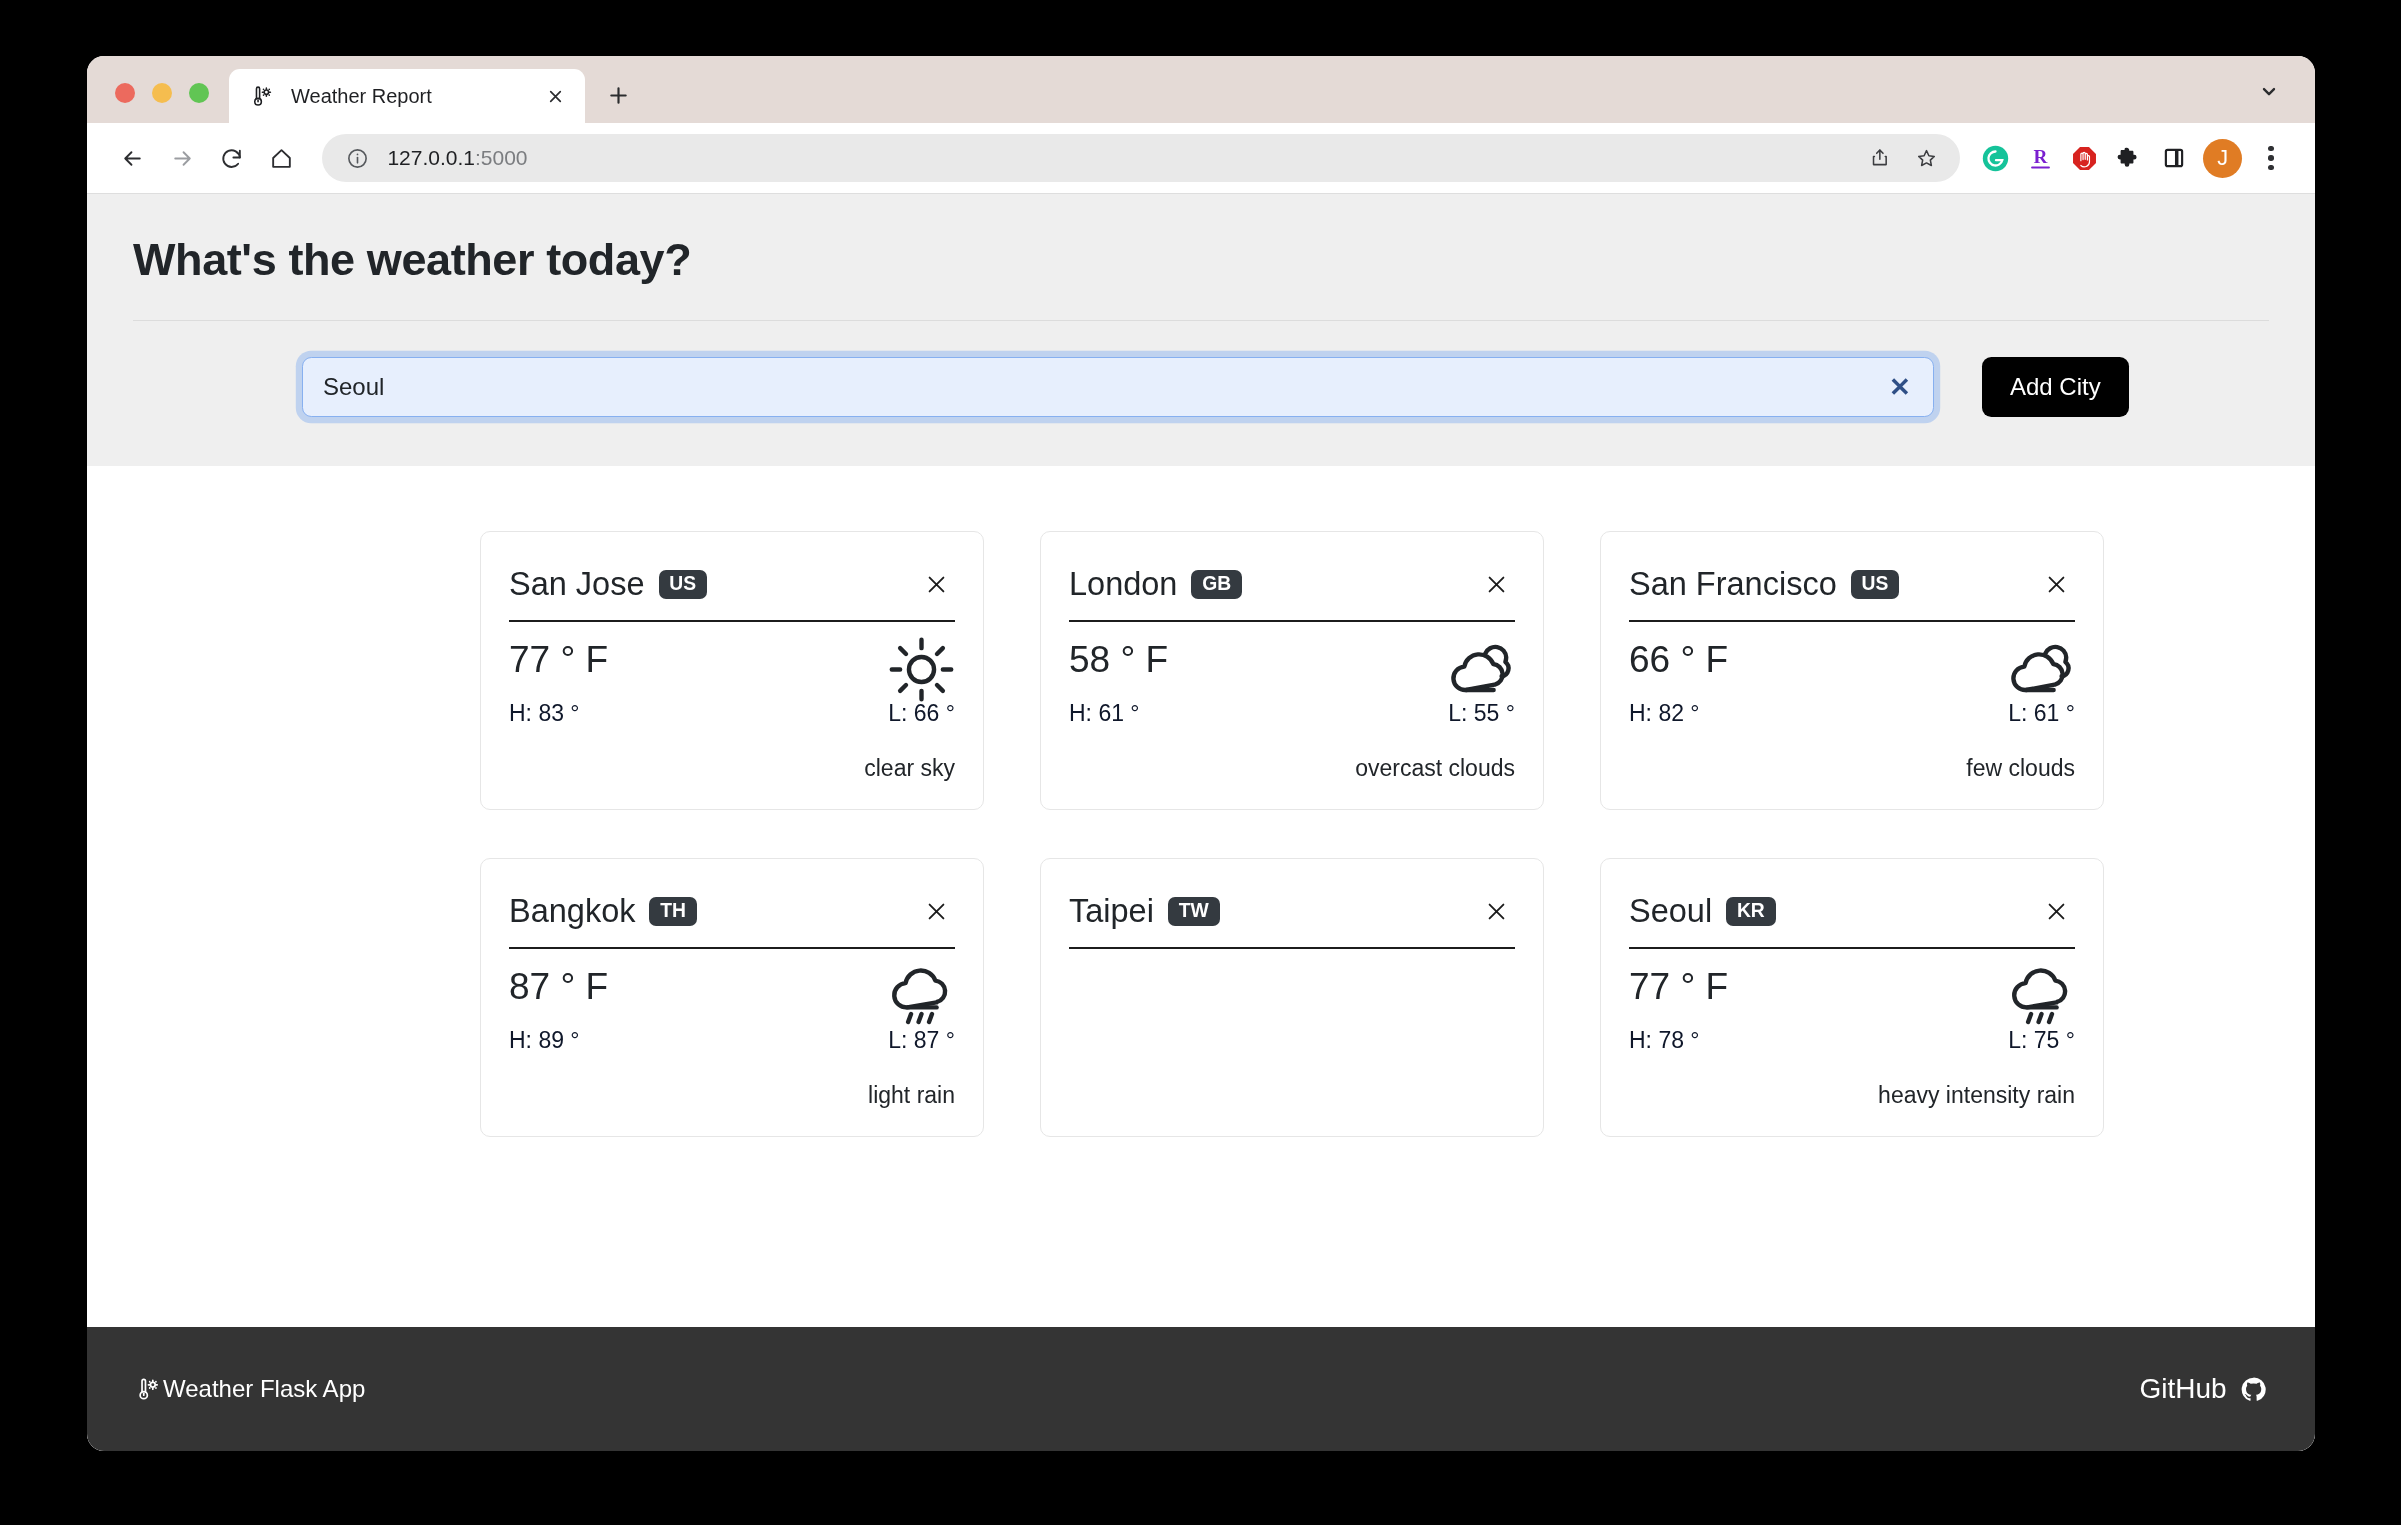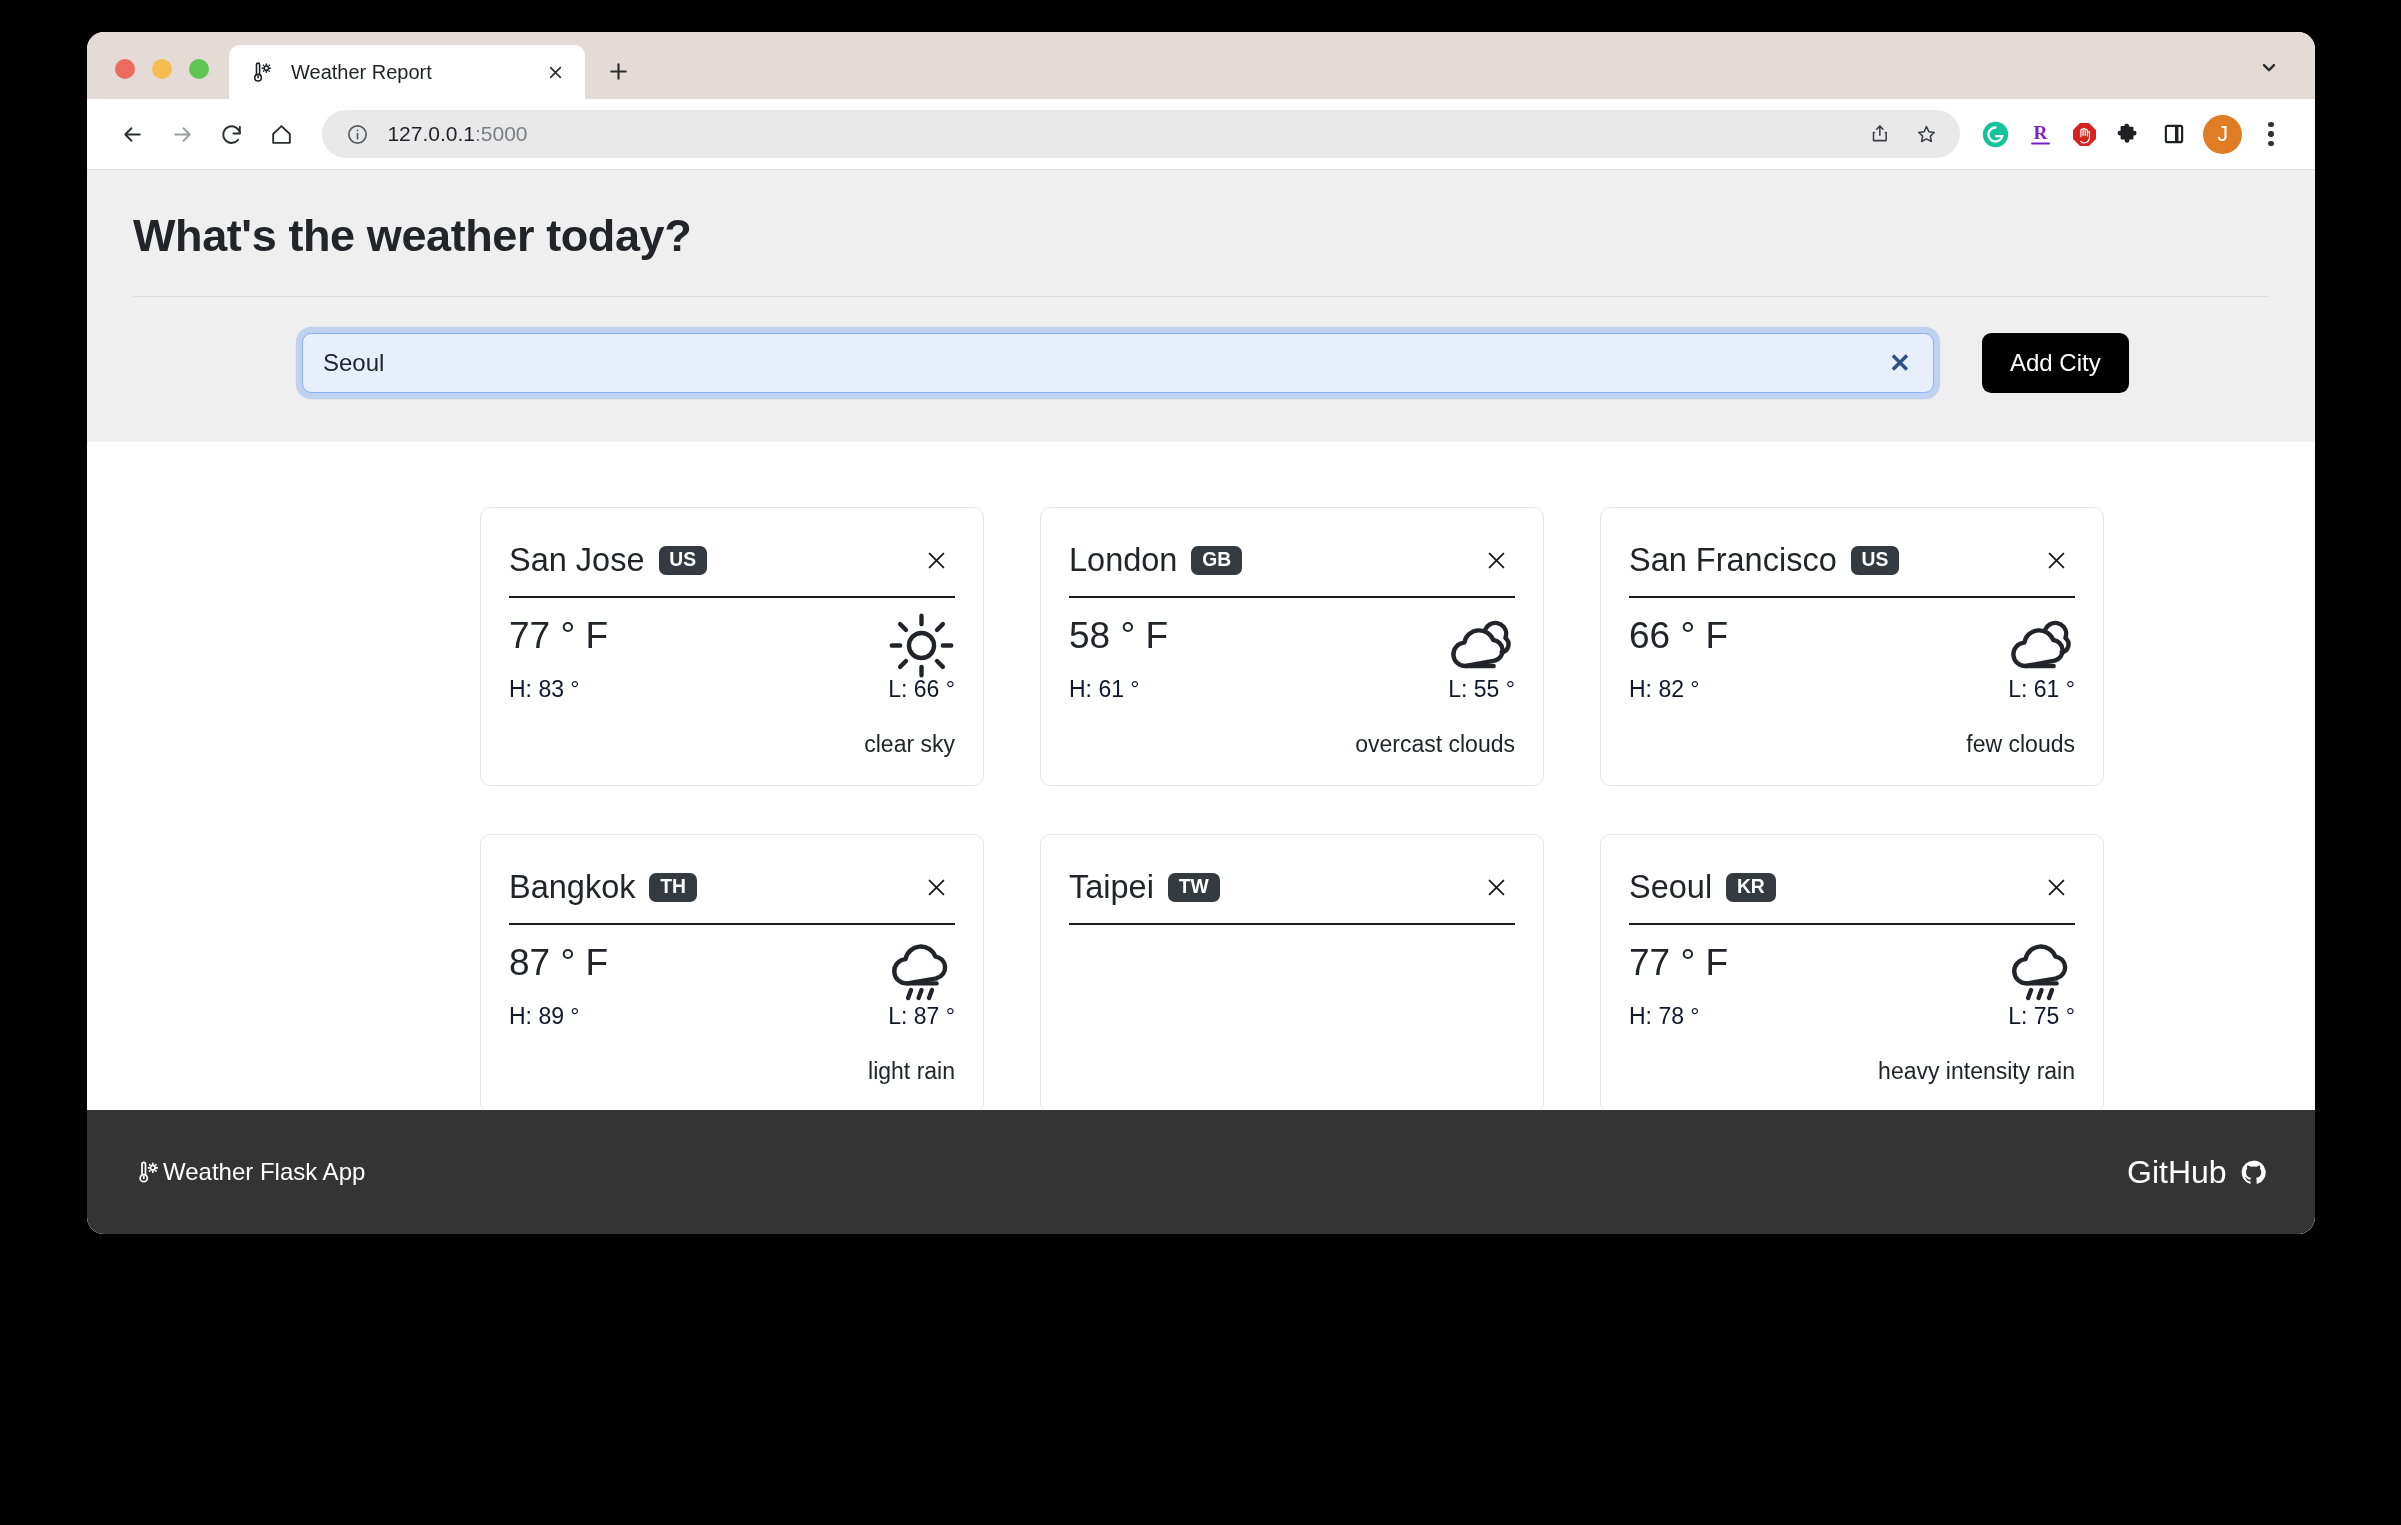--- a/index.html
+++ b/index.html
@@ -6,22 +6,22 @@
   html, body {
     width: 2401px; height: 1526px;
     background: #000;
     font-family: "Liberation Sans", sans-serif;
     overflow: hidden;
   }
 
   
   .window {
     position: absolute;
-    left: 87px; top: 32px;
-    width: 2228px; height: 1202px;
+    left: 87px; top: 56px;
+    width: 2228px; height: 1395px;
     border-radius: 17px;
     overflow: hidden;
     background: #fff;
     box-shadow: 0 21.7px 54px rgba(0,0,0,.55);
   }
 
   
   .tabstrip {
     position: relative;
     height: 67px;
@@ -177,21 +177,21 @@
 
   
   .footer {
     position: absolute; left: 0; right: 0; bottom: 0;
     height: 124px; background: #343434;
     display: flex; align-items: center;
     padding: 0 48px 0 46px;
     color: #fff;
   }
   .footer-brand { display: flex; align-items: center; gap: 2px; font-size: 24px; }
-  .footer-gh { margin-left: auto; display: flex; align-items: center; gap: 12.4px; font-size: 32px; }
+  .footer-gh { margin-left: auto; display: flex; align-items: center; gap: 12.4px; font-size: 28px; }
   .ficon { width: 28px; height: 28px; display:flex; align-items:center; justify-content:center; }
 </style>
 </head>
 <body>
 
 <div class="window">
 
   <div class="tabstrip">
     <div class="traffic">
       <span class="dot red"></span>

